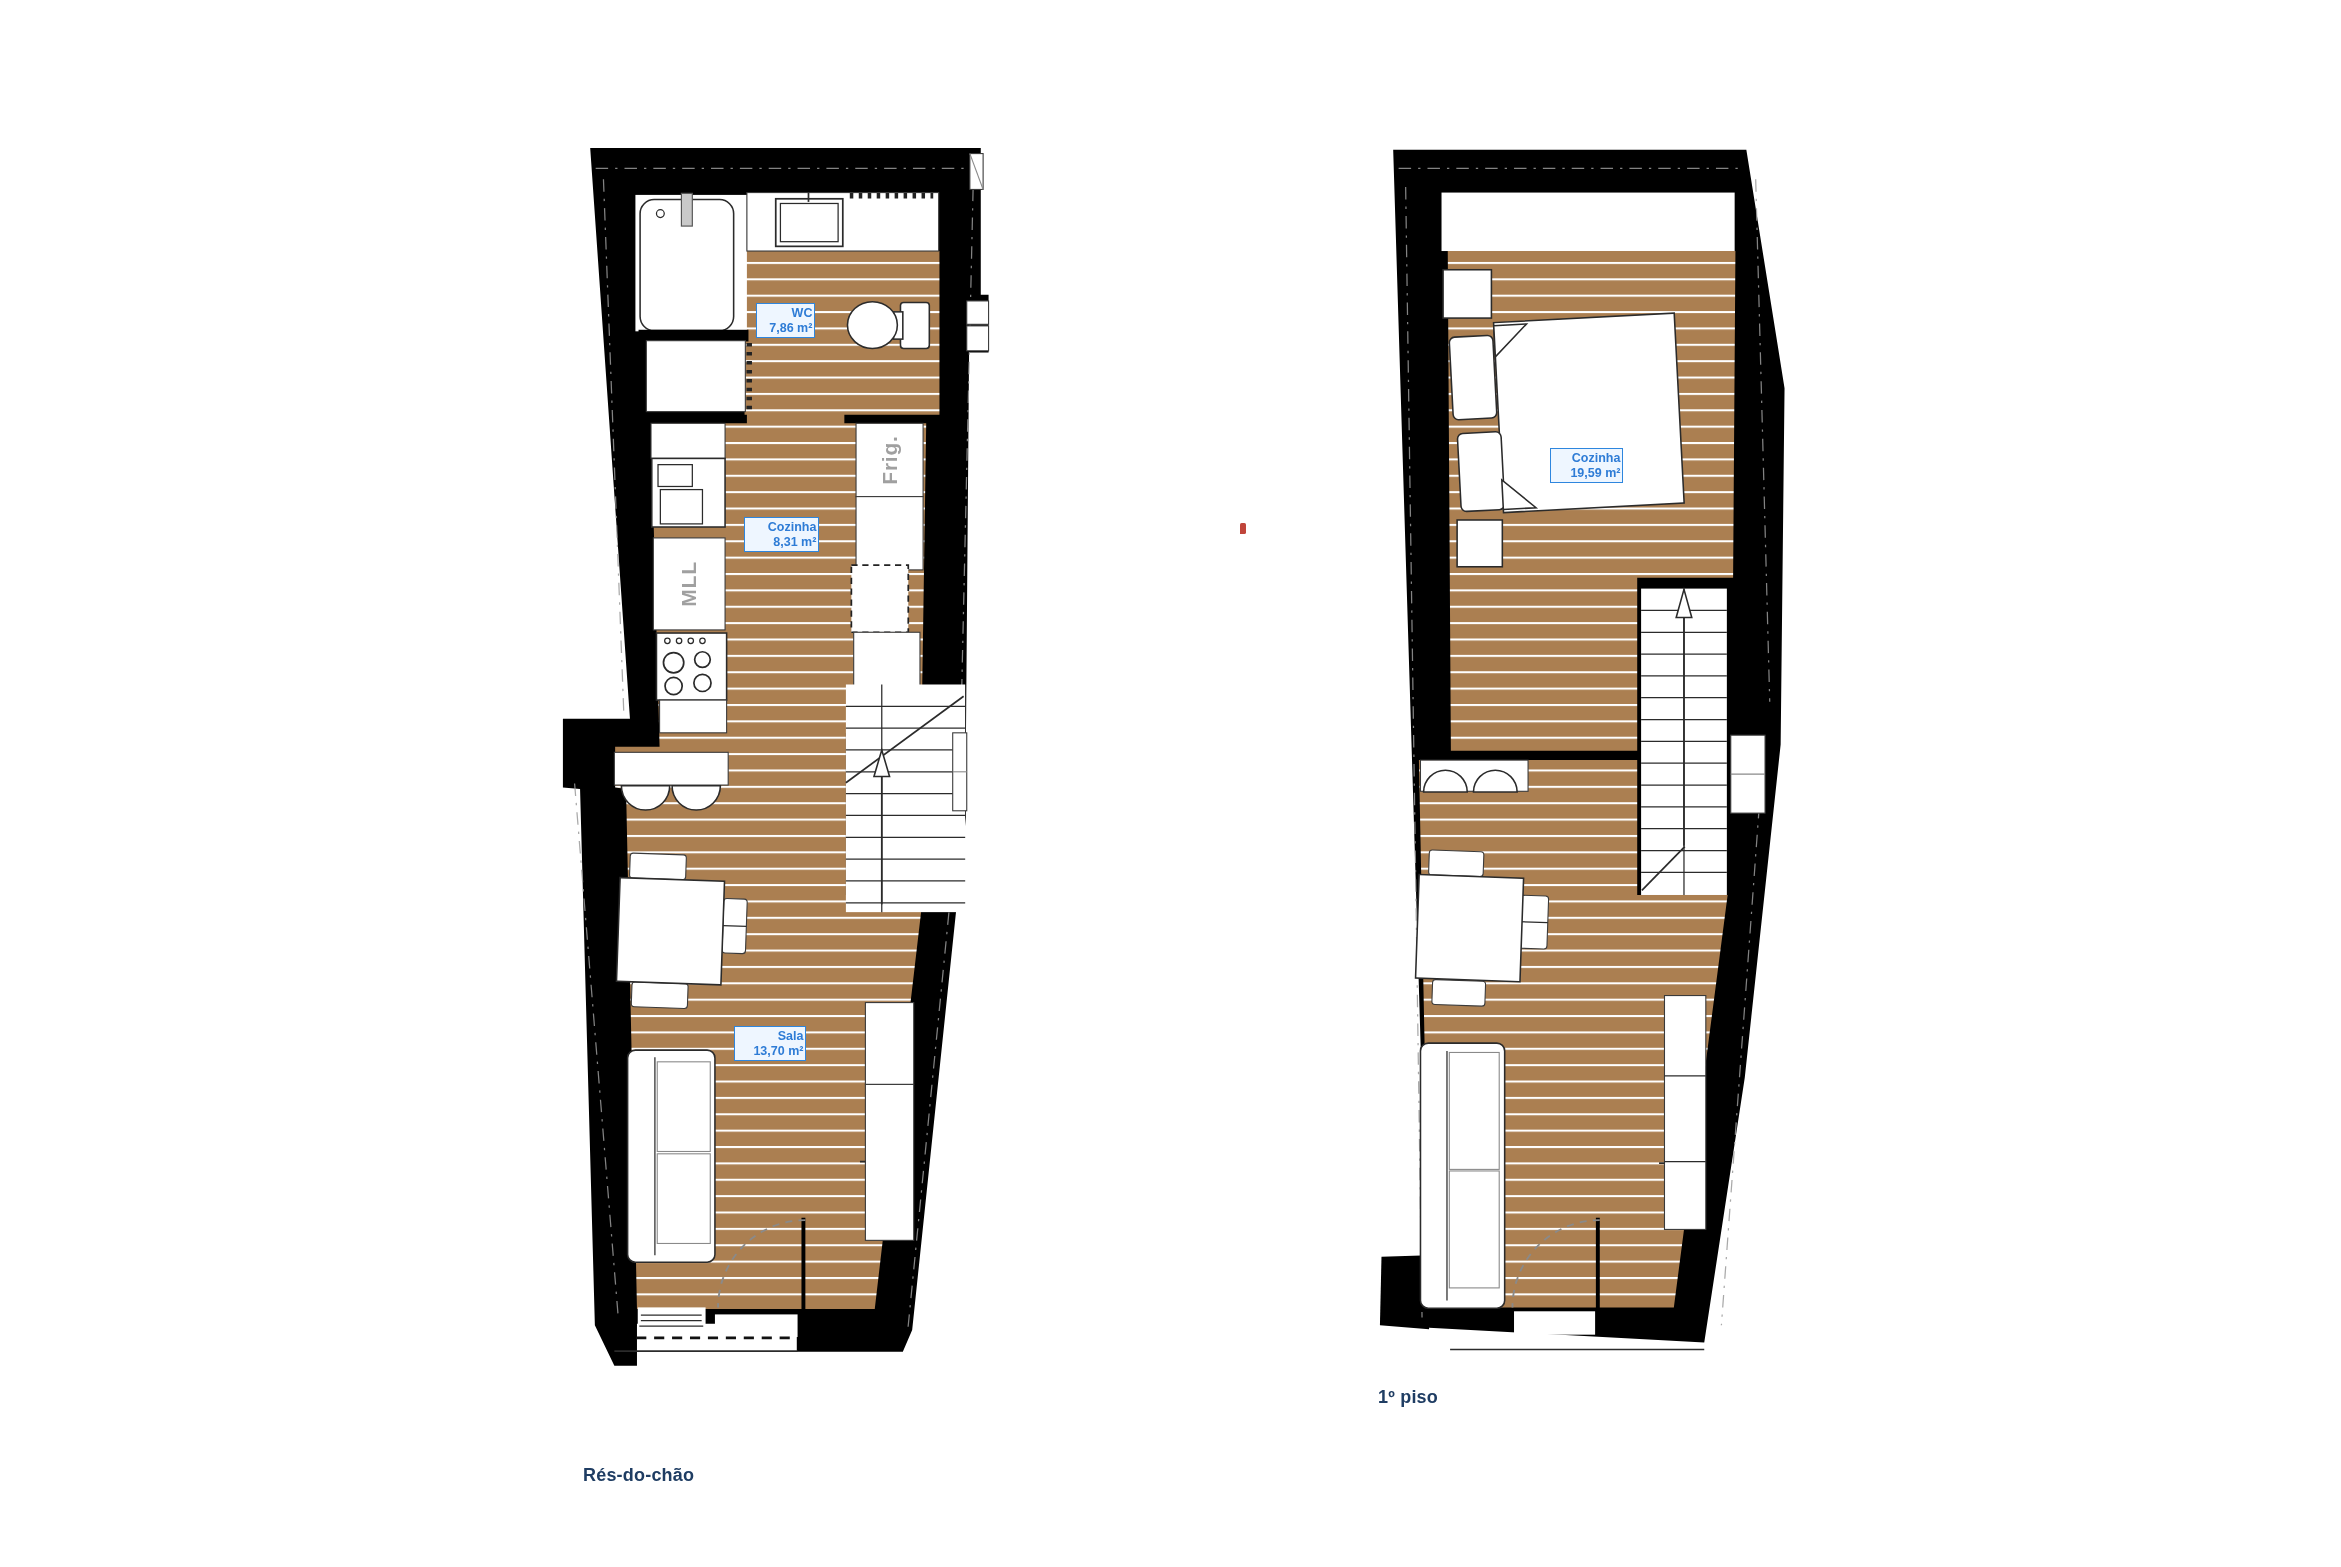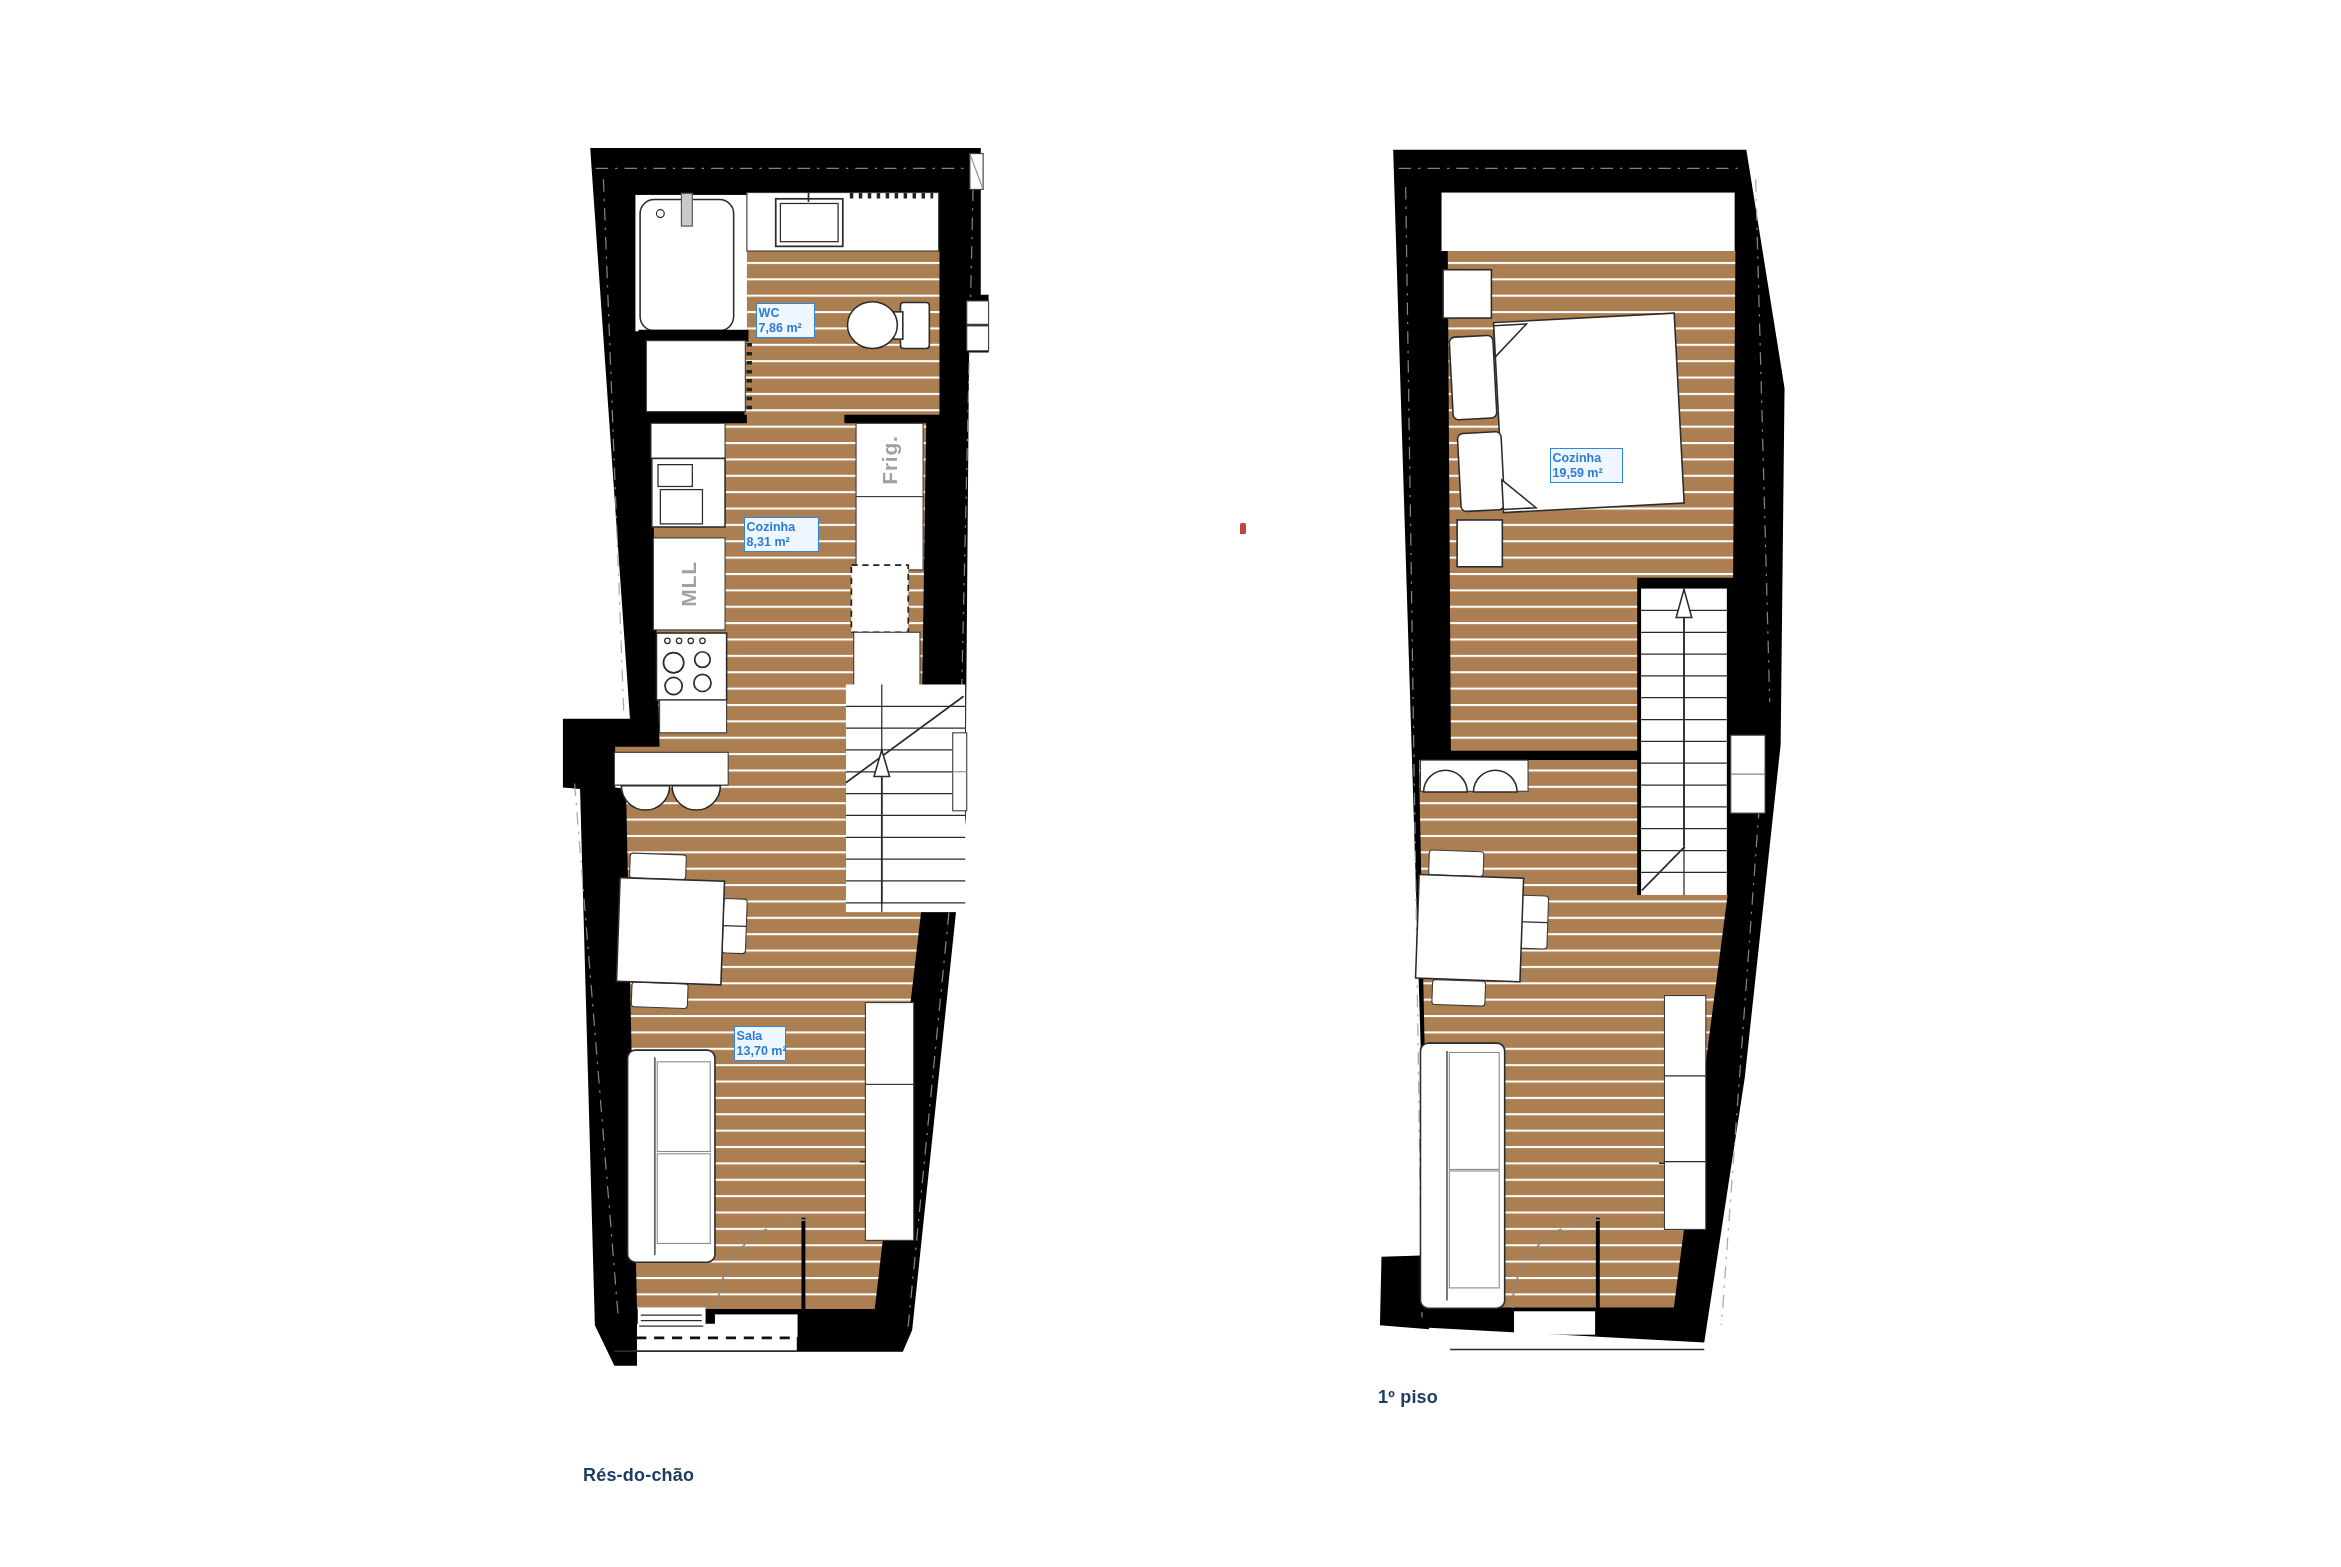--- a/index.html
+++ b/index.html
@@ -25,21 +25,21 @@
   .lngray{fill:none;stroke:var(--outline_gray);stroke-width:1.4;}
   .walldash{fill:none;stroke:#9a9a9a;stroke-width:1.6;stroke-dasharray:16 9 3 9;opacity:.85;}
   .doorarc{fill:none;stroke:#8a8a8a;stroke-width:2.4;stroke-dasharray:9 8;}
   .dashline{fill:none;stroke:#111;stroke-width:3.5;stroke-dasharray:13 10;}
   .dishdash{fill:var(--furniture_fill);stroke:#222;stroke-width:2.2;stroke-dasharray:8 6;}
   .hatch{fill:none;stroke:#222;stroke-width:7;stroke-dasharray:4.5 7;}
 
   .room-label{
     position:absolute;box-sizing:border-box;border:1.9px solid var(--label_border);
     background:var(--label_bg);color:var(--label_text);font-weight:bold;
-    font-size:12.5px;line-height:15px;text-align:left;padding:1.6px 1.6px;
+    font-size:12.5px;line-height:15px;text-align:right;padding:1.6px 1.6px;
   }
   .room-label span{display:block;white-space:nowrap;}
   .rot-label{
     position:absolute;color:var(--appliance_text);font-size:21px;font-weight:bold;
     letter-spacing:0.8px;transform:translate(-50%,-50%) rotate(-90deg);white-space:nowrap;
   }
   .floor-title{position:absolute;color:var(--title_text);font-size:18px;letter-spacing:0.2px;font-weight:bold;}
   .artifact{position:absolute;left:1240px;top:523px;width:6.2px;height:11px;
     background:var(--artifact_red);border-radius:1.6px 1.6px 1.6px 0;}
 </style>
@@ -263,21 +263,21 @@
 </svg>
 
   <div class="room-label" style="left:756px;top:303px;width:59px">
     <span>WC</span>
     <span>7,86 m²</span>
   </div>
   <div class="room-label" style="left:744px;top:517px;width:75px">
     <span>Cozinha</span>
     <span>8,31 m²</span>
   </div>
-  <div class="room-label" style="left:734px;top:1026px;width:52px">
+  <div class="room-label" style="left:734px;top:1026px;width:72px">
     <span>Sala</span>
     <span>13,70 m²</span>
   </div>
   <div class="room-label" style="left:1550px;top:448px;width:73px">
     <span>Cozinha</span>
     <span>19,59 m²</span>
   </div>
 
   <div class="rot-label" style="left:689px;top:584px">MLL</div>
   <div class="rot-label" style="left:890px;top:460px">Frig.</div>

